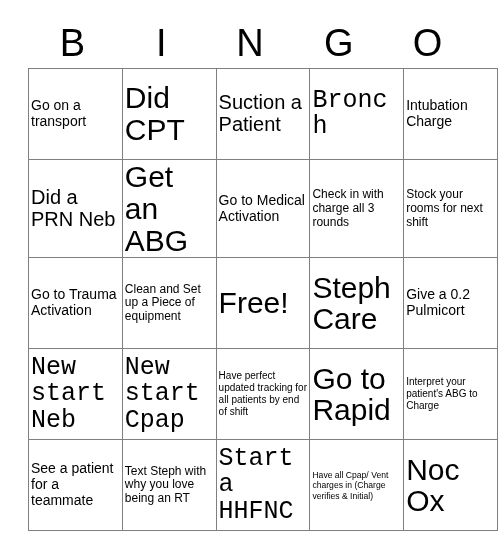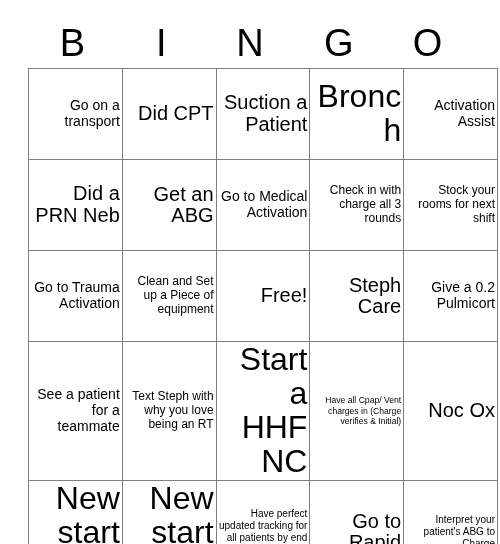--- a/index.html
+++ b/index.html
@@ -39,34 +39,34 @@
   #grid {
     width: 444px;
     border-collapse: collapse;
     table-layout: fixed;
   }
   #grid td {
     width: 88.8px;
     height: 88px;
     border: 1px solid #7f7f7f;
     padding: 1px 2px;
-    text-align: right;
+    text-align: left;
     vertical-align: middle;
     overflow: hidden;
   }
   .cell-text {
     display: block;
     width: 100%;
     line-height: 1.12;
     word-wrap: break-word;
     hyphens: none;
   }
   
-  .fs-xxl { font-size: 20px; line-height: 1.06; }
-  .fs-xl  { font-size: 32px; line-height: 1.06; }
+  .fs-xxl { font-size: 30px; line-height: 1.06; }
+  .fs-xl  { font-size: 25px; line-height: 1.06; font-family: Liberation Mono, monospace; }
   .fs-lg  { font-size: 20px; line-height: 1.08; }
   .fs-md  { font-size: 14px; line-height: 1.14; }
   .fs-sm  { font-size: 12px; line-height: 1.16; }
   .fs-xs  { font-size: 10px; line-height: 1.2; }
   .fs-xxs { font-size: 8.6px; line-height: 1.22; }
 </style>
 </head>
 <body>
 
 <div id="bingo-card">
@@ -88,21 +88,21 @@
         <td>
             <span class="cell-text fs-xxl">Did CPT</span>
           </td>
         <td>
             <span class="cell-text fs-lg">Suction a Patient</span>
           </td>
         <td>
             <span class="cell-text fs-xl">Bronch</span>
           </td>
         <td>
-            <span class="cell-text fs-md">Activation Assist</span>
+            <span class="cell-text fs-md">Intubation Charge</span>
           </td>
       </tr>
       <tr>
         <td>
             <span class="cell-text fs-lg">Did a PRN Neb</span>
           </td>
         <td>
             <span class="cell-text fs-xxl">Get an ABG</span>
           </td>
         <td>
@@ -127,48 +127,48 @@
           </td>
         <td>
             <span class="cell-text fs-xxl">Steph Care</span>
           </td>
         <td>
             <span class="cell-text fs-md">Give a 0.2 Pulmicort</span>
           </td>
       </tr>
       <tr>
         <td>
+            <span class="cell-text fs-xl">New start Neb</span>
+          </td>
+        <td>
+            <span class="cell-text fs-xl">New start Cpap</span>
+          </td>
+        <td>
+            <span class="cell-text fs-xs">Have perfect updated tracking for all patients by end of shift</span>
+          </td>
+        <td>
+            <span class="cell-text fs-xxl">Go to Rapid</span>
+          </td>
+        <td>
+            <span class="cell-text fs-xs">Interpret your patient's ABG to Charge</span>
+          </td>
+      </tr>
+      <tr>
+        <td>
             <span class="cell-text fs-md">See a patient for a teammate</span>
           </td>
         <td>
             <span class="cell-text fs-sm">Text Steph with why you love being an RT</span>
           </td>
         <td>
             <span class="cell-text fs-xl">Start a HHFNC</span>
           </td>
         <td>
             <span class="cell-text fs-xxs">Have all Cpap/ Vent charges in (Charge verifies &amp; Initial)</span>
           </td>
         <td>
             <span class="cell-text fs-xxl">Noc Ox</span>
           </td>
       </tr>
-      <tr>
-        <td>
-            <span class="cell-text fs-xl">New start Neb</span>
-          </td>
-        <td>
-            <span class="cell-text fs-xl">New start Cpap</span>
-          </td>
-        <td>
-            <span class="cell-text fs-xs">Have perfect updated tracking for all patients by end of shift</span>
-          </td>
-        <td>
-            <span class="cell-text fs-xxl">Go to Rapid</span>
-          </td>
-        <td>
-            <span class="cell-text fs-xs">Interpret your patient's ABG to Charge</span>
-          </td>
-      </tr>
     </tbody>
   </table>
 
 </div>
 
 </body></html>

